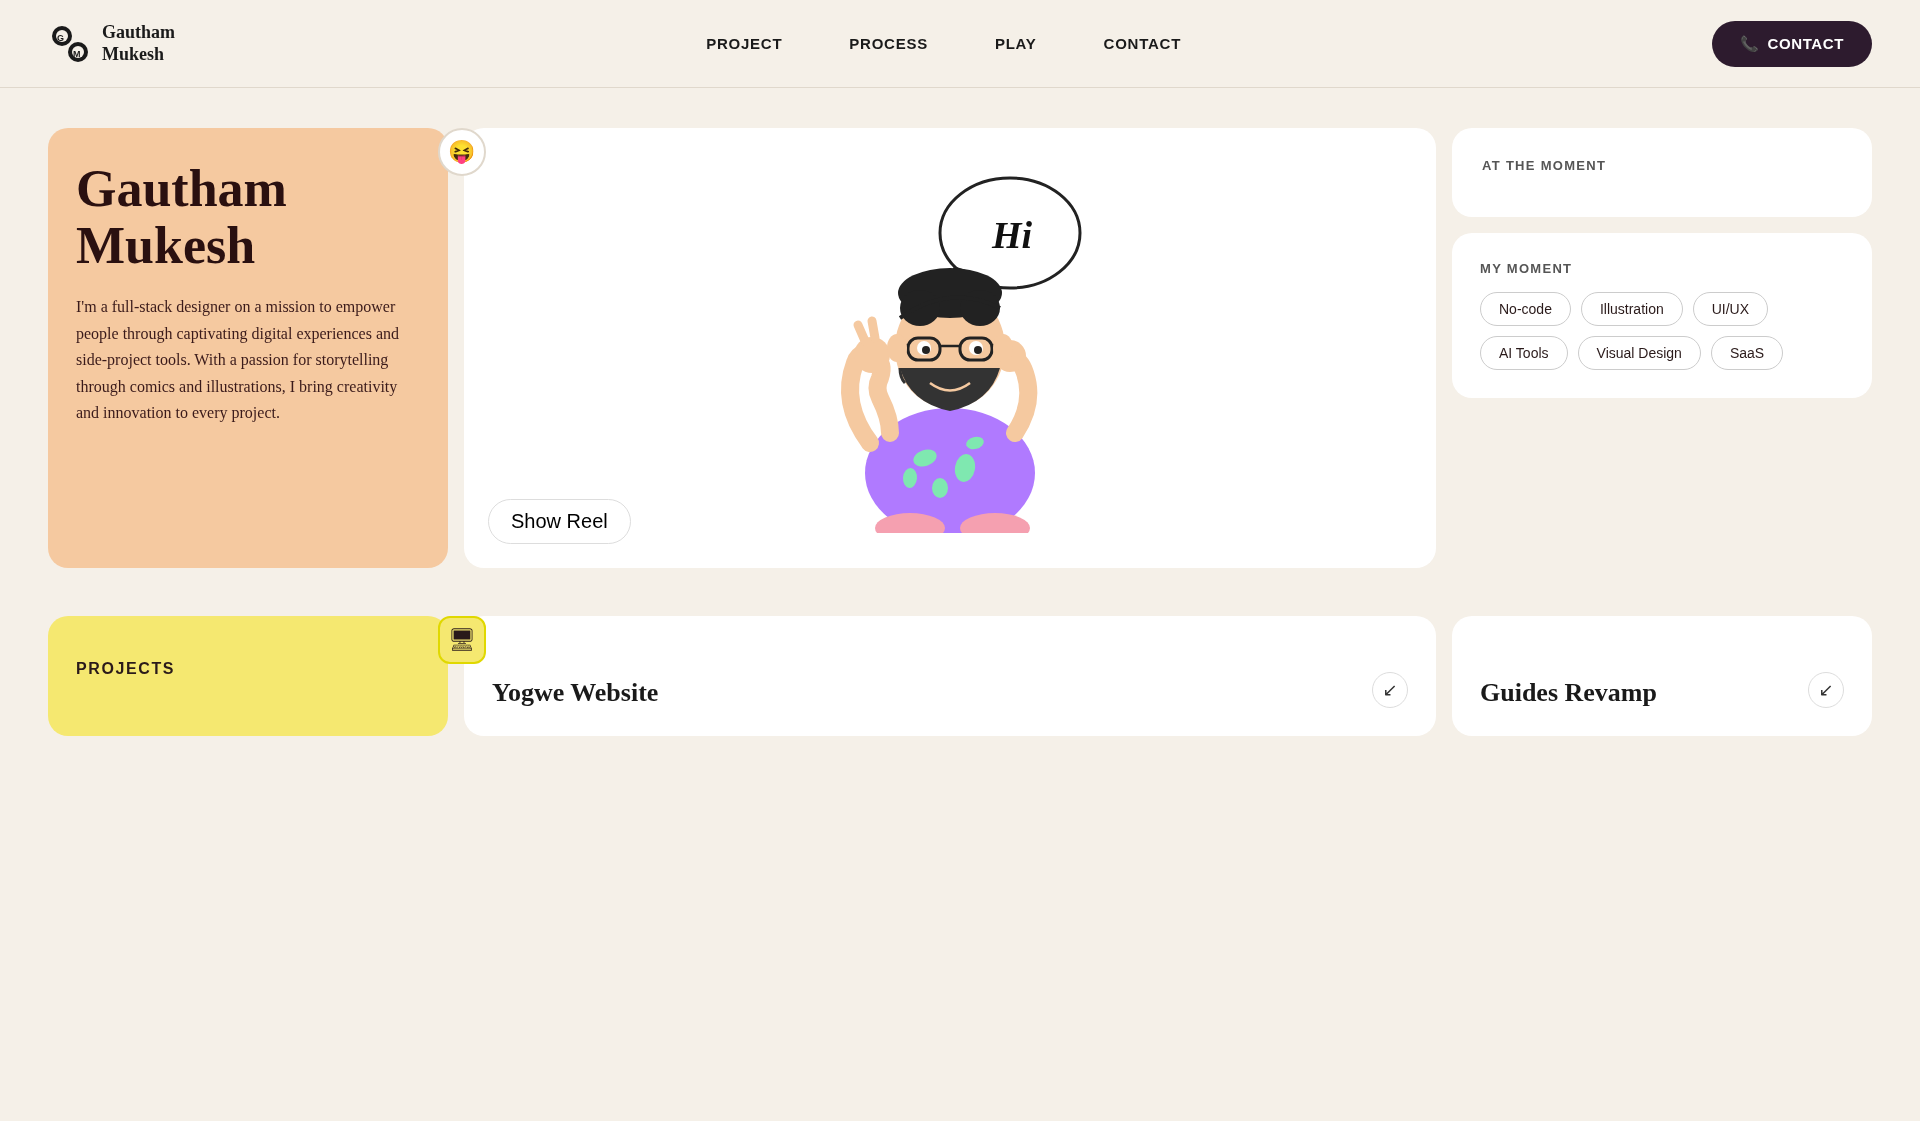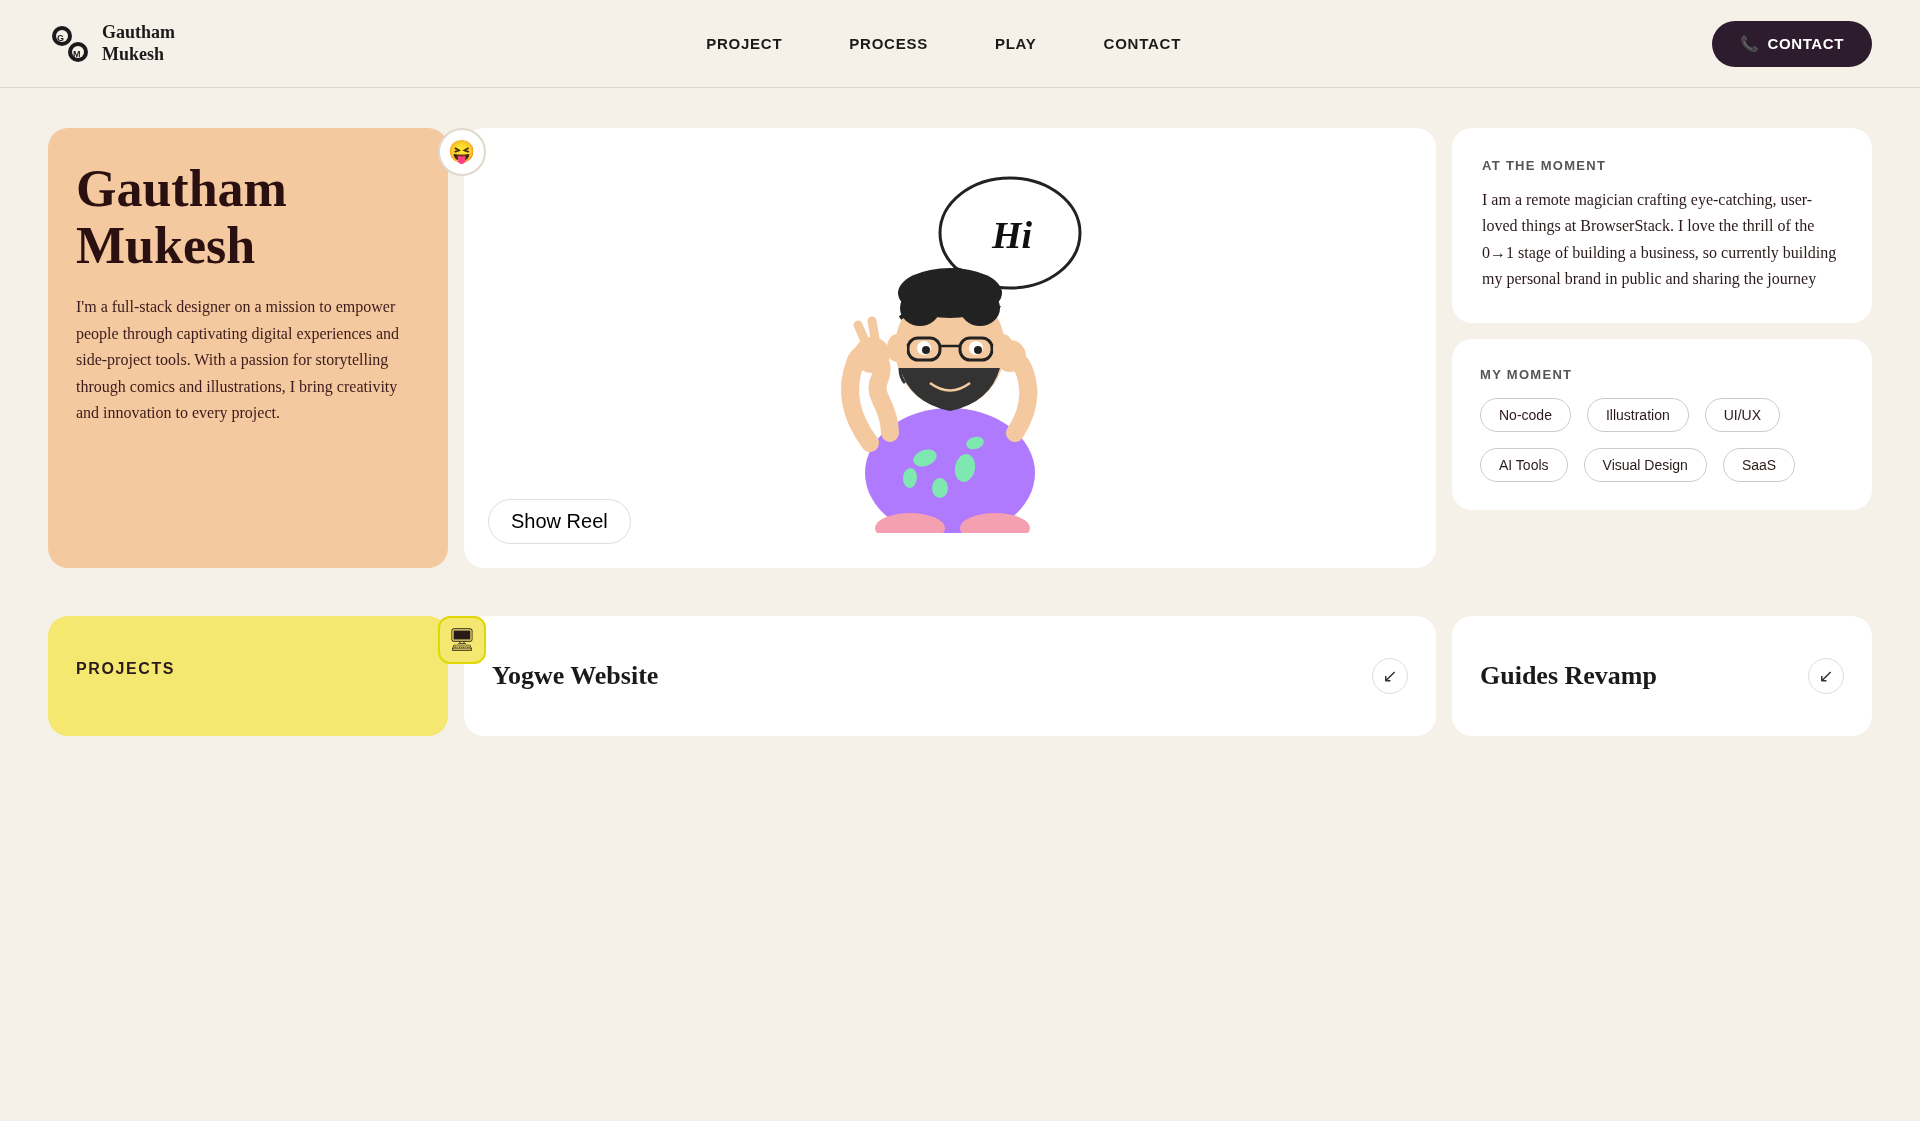--- a/index.html
+++ b/index.html
@@ -182,21 +182,21 @@
       font-size: 13px;
       font-weight: 700;
       letter-spacing: 0.1em;
       color: #555;
       margin-bottom: 16px;
       font-family: 'Arial', sans-serif;
     }
     .niche-tags {
       display: flex;
       flex-wrap: wrap;
-      gap: 16px;
+      gap: 10px;
     }
     .niche-tag {
       border: 1.5px solid #ccc;
       border-radius: 20px;
       padding: 8px 18px;
       font-size: 14px;
       font-family: 'Arial', sans-serif;
       color: #2a1a1a;
     }
 
@@ -222,21 +222,21 @@
       letter-spacing: 0.1em;
       color: #2a1a1a;
       font-family: 'Arial', sans-serif;
     }
     .project-card {
       background: #fff;
       border-radius: 20px;
       padding: 28px 28px 28px 28px;
       min-height: 120px;
       display: flex;
-      align-items: center;
+      align-items: flex-end;
       justify-content: space-between;
     }
     .project-card h3 {
       font-size: 26px;
       font-weight: 800;
       color: #1a1a1a;
     }
     .project-arrow {
       width: 36px;
       height: 36px;
@@ -366,21 +366,20 @@
           <ellipse cx="97" cy="185" rx="10" ry="14" fill="#f5c9a0"></ellipse>
           <ellipse cx="203" cy="185" rx="10" ry="14" fill="#f5c9a0"></ellipse>
         </svg>
       </div>
       <button class="show-reel-btn">Show Reel</button>
     </div>
 
     <div class="right-col">
       <div class="at-moment-card">
         <h3>AT THE MOMENT</h3>
-        <p>I am a remote magician crafting eye-catching, user-loved things at BrowserStack. I love the thrill of the 0→1 stage of building a business, so currently building my personal brand in public and sharing the journey</p>
       </div>
       <div class="niche-card">
         <h3>MY MOMENT</h3>
         <div class="niche-tags">
           <span class="niche-tag">No-code</span>
           <span class="niche-tag">Illustration</span>
           <span class="niche-tag">UI/UX</span>
           <span class="niche-tag">AI Tools</span>
           <span class="niche-tag">Visual Design</span>
           <span class="niche-tag">SaaS</span>

